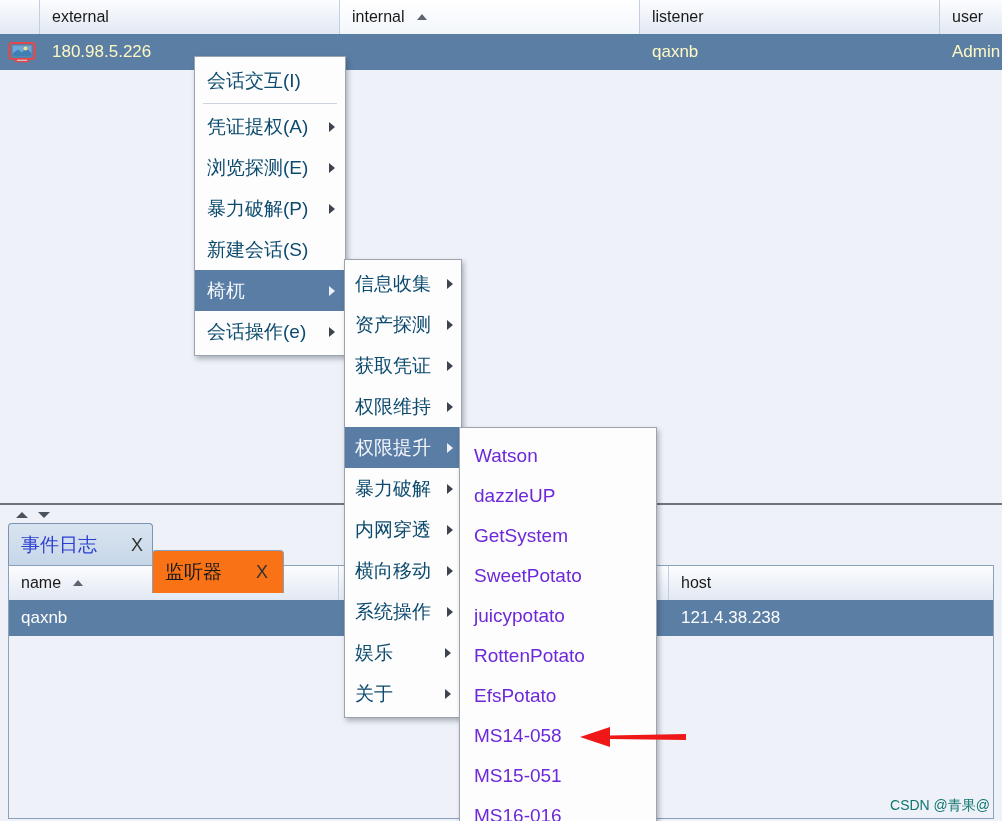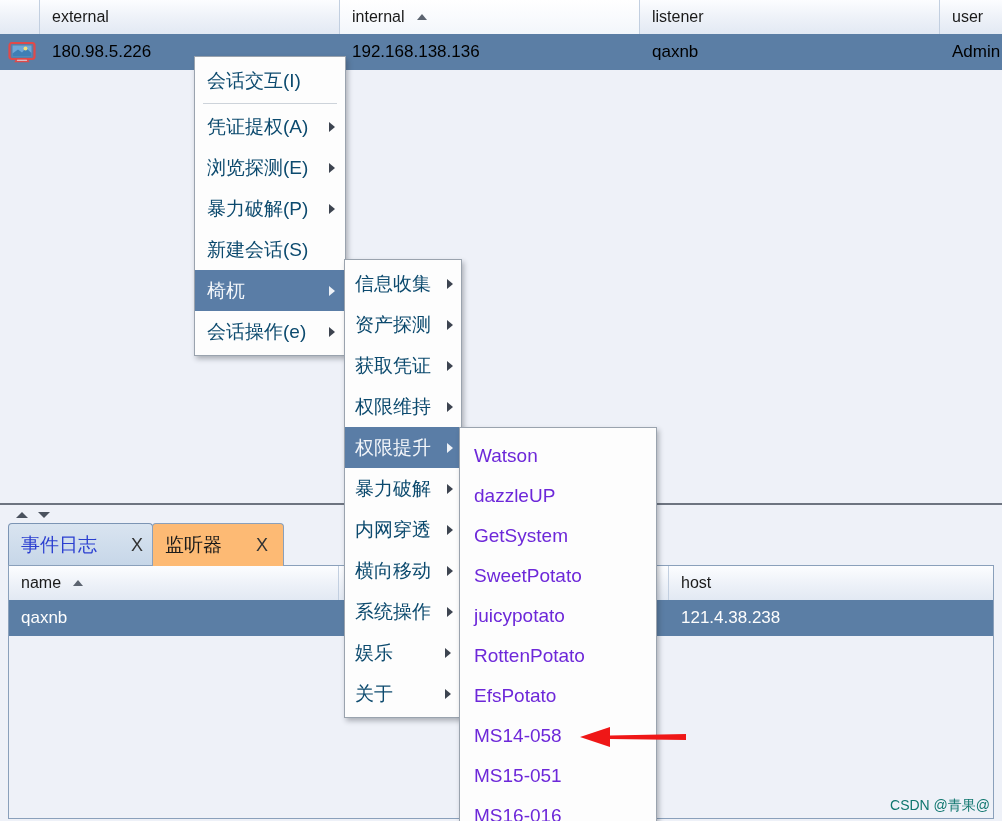--- a/index.html
+++ b/index.html
@@ -77,21 +77,21 @@
   }
   .sr-cell {
     position: absolute;
     top: 0;
     height: 36px;
     line-height: 36px;
     padding-left: 12px;
     box-sizing: border-box;
     white-space: nowrap;
     overflow: hidden;
-    color: #000000;
+    color: #fef9c3;
   }
   .host-icon {
     position: absolute;
     left: 8px; top: 8px;
     width: 28px; height: 21px;
   }
   .sessions-body {
     position: absolute;
     left: 0; top: 70px;
     width: 1002px;
@@ -153,24 +153,25 @@
     align-items: center;
     padding: 0 12px;
     white-space: nowrap;
     gap: 20px;
   }
   .tab.inactive {
     background: linear-gradient(to bottom, #d9e4f0 0%, #c6d6e8 100%);
     color: #2b3fd0;
   }
   .tab.active {
-    background: #fdba74;
+    background: #f97316;
     color: #1b1b1b;
     border-color: #8aa0bb;
     z-index: 3;
+    margin-top: 27px;
   }
   .tab .tab-close {
     margin-left: 14px;
     font-size: 18px;
     color: #333;
     font-family: "Liberation Sans", sans-serif;
   }
   .tab.inactive .tab-close { color: #333; }
 
   .tab-content {
@@ -339,21 +340,20 @@
     <div class="sessions-row">
       <svg class="host-icon" viewBox="0 0 28 21">
         <rect x="1.5" y="1" width="25" height="16" rx="2.5" fill="none" stroke="#e04a4a" stroke-width="2.2"></rect>
         <rect x="4.5" y="3.5" width="19" height="11" fill="#6fa8d8"></rect>
         <path d="M4.5 11.5 L10 7.5 L14 10.5 L18 6 L23.5 11 L23.5 14.5 L4.5 14.5 Z" fill="#3f7fb5"></path>
         <circle cx="17.5" cy="6.5" r="2" fill="#f2e07a"></circle>
         <path d="M9 17 L19 17 L20.5 19.5 L7.5 19.5 Z" fill="#d9e2ee" stroke="#e04a4a" stroke-width="1.4"></path>
       </svg>
 
       <div class="sr-cell" style="left:40px; width:300px;">180.98.5.226</div>
-      <div class="sr-cell" style="left:340px; width:300px;">192.168.138.136</div>
       <div class="sr-cell" style="left:640px; width:300px;">qaxnb</div>
       <div class="sr-cell" style="left:940px; width:62px;">Admin</div>
     </div>
 
     <div class="sessions-body"></div>
   </div>
 
   <div class="splitter">
     <div class="split-arrow up"></div>
     <div class="split-arrow down"></div>

